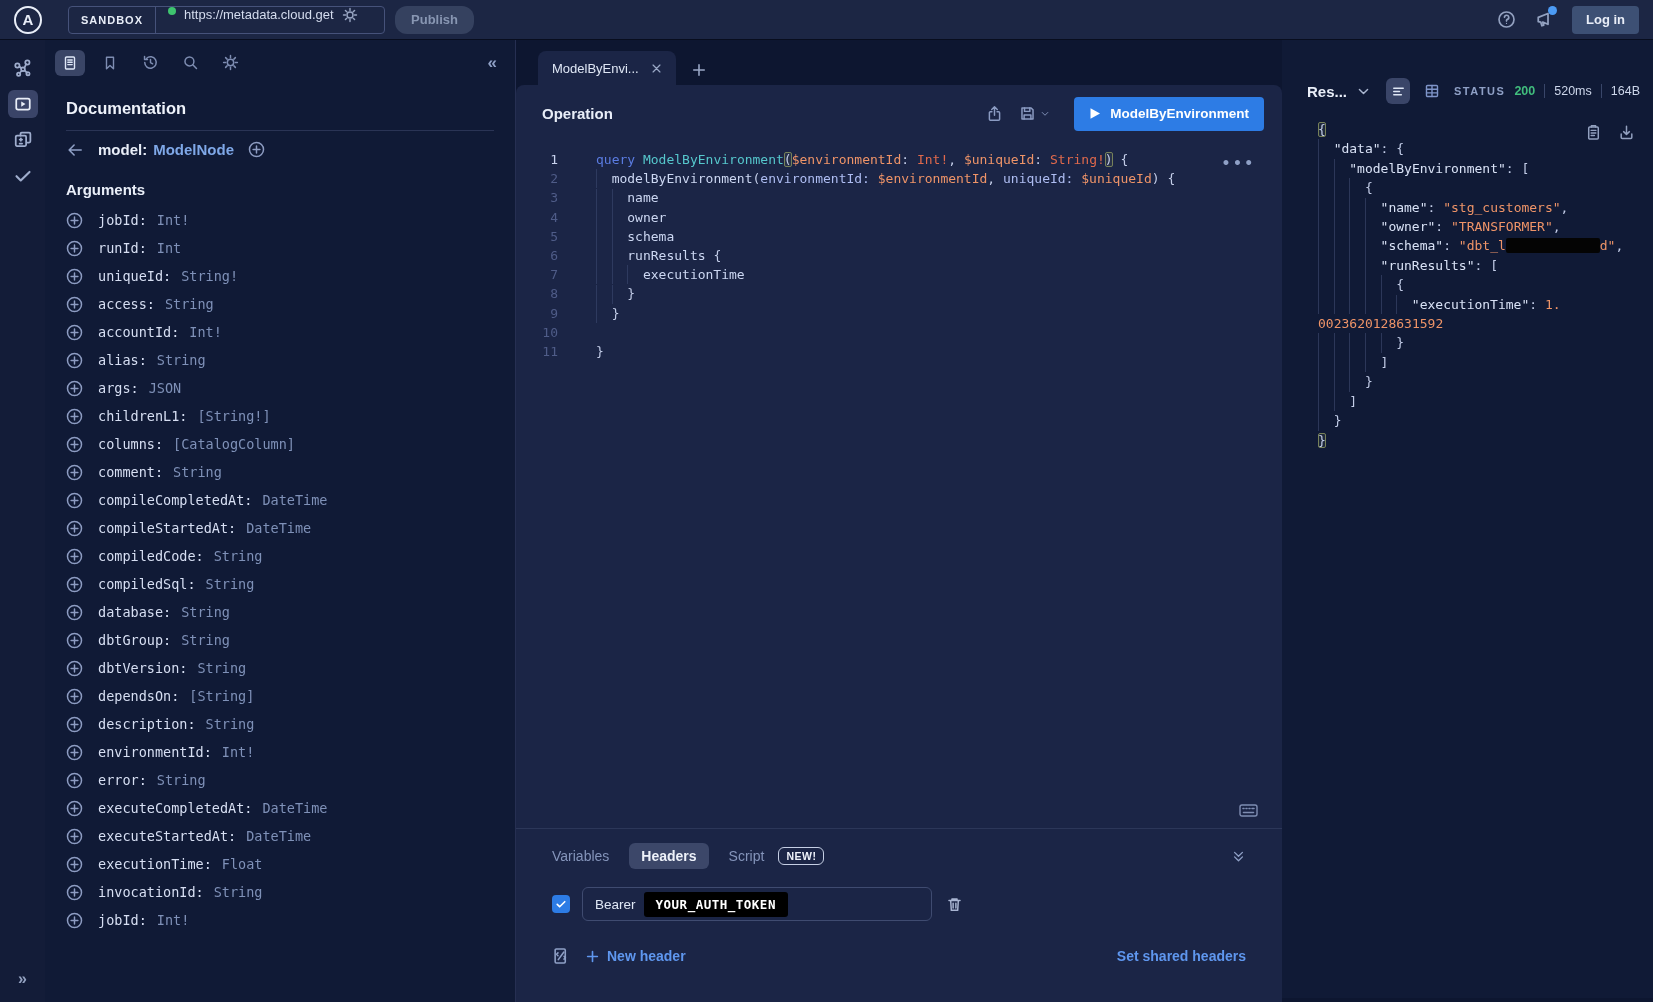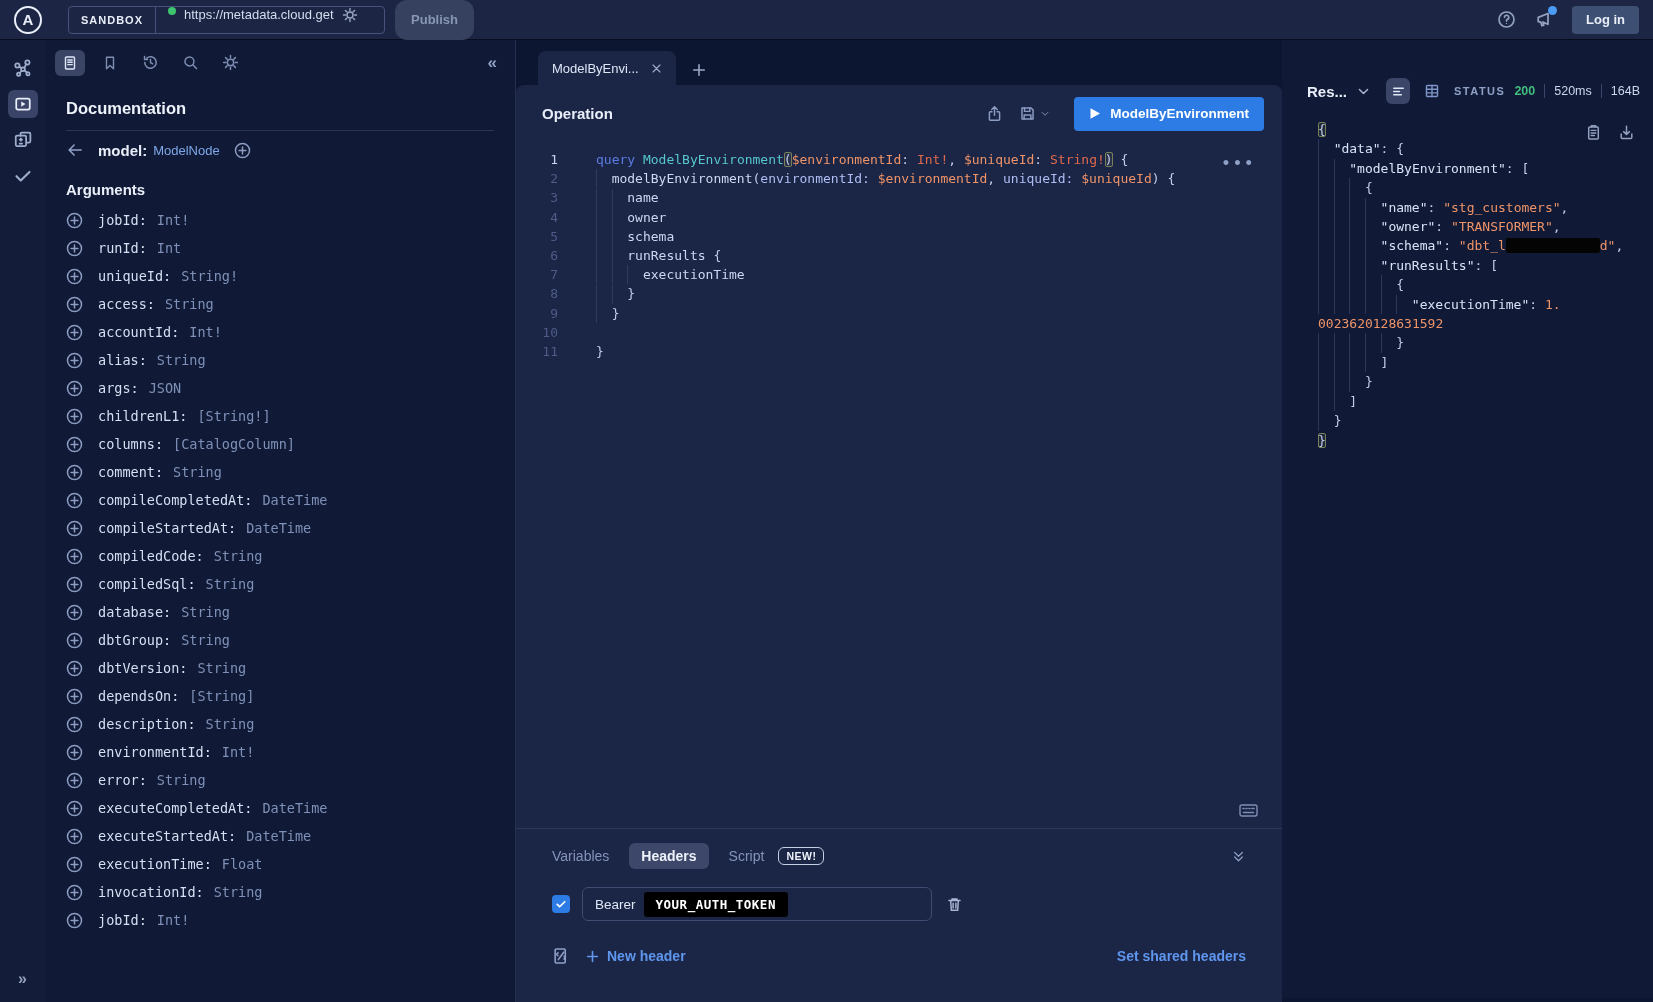--- a/index.html
+++ b/index.html
@@ -14,21 +14,21 @@
   .logo { width:28px; height:28px; border-radius:50%; border:2px solid #e9eef8; color:#e9eef8;
           display:flex; align-items:center; justify-content:center; font-weight:bold; font-size:15px; margin-right:26px; }
   .urlgroup { display:flex; align-items:stretch; border:1px solid #46527a; border-radius:4px; height:28px; overflow:hidden; }
   .sandbox-chip { display:flex; align-items:center; padding:0 12px; border-right:1px solid #46527a;
                   font-size:11px; font-weight:bold; letter-spacing:1px; color:#e9eef8; }
   .urlbox { display:flex; gap:8px; padding:0 8px 0 12px; width:228px; }
   .gdot { width:8px; height:8px; border-radius:50%; background:#3ec46f; flex:none; }
   .urltext { font-size:13px; color:#d4dcee; white-space:nowrap; overflow:hidden; width:150px; }
   .url-gear { color:#9aa7c4; flex:none; }
   .publish { margin-left:10px; background:#35415f; color:#8violet; color:#8896b2; border:none; border-radius:12px;
-             height:40px; padding:0 16px; font-size:13px; font-weight:bold; font-family:inherit; }
+             height:28px; padding:0 16px; font-size:13px; font-weight:bold; font-family:inherit; }
   .tb-right { margin-left:auto; display:flex; align-items:center; gap:18px; }
   .tb-icon { color:#93a1c0; position:relative; }
   .notif-dot { position:absolute; right:-3px; top:-4px; width:9px; height:9px; border-radius:50%; background:#4c9bf5; }
   .login { background:#3d5074; color:#e9eef8; border:none; border-radius:4px; height:28px; padding:0 14px;
            font-size:13px; font-weight:bold; font-family:inherit; }
 
   
   .rail { position:absolute; left:0; top:40px; bottom:0; width:45px; background:#131c38;
           display:flex; flex-direction:column; align-items:center; padding-top:14px; gap:8px; }
   .rail-btn { width:30px; height:28px; border-radius:6px; display:flex; align-items:center; justify-content:center; color:#9fadcd; }
@@ -37,24 +37,24 @@
 
   
   .docs { position:absolute; left:45px; top:40px; bottom:0; width:471px; background:#101a36;
           border-right:1px solid #262f52; overflow:hidden; }
   .docs-toolbar { height:45px; display:flex; align-items:center; gap:10px; padding:0 18px 0 10px; }
   .dt-btn { width:30px; height:26px; border-radius:6px; display:flex; align-items:center; justify-content:center; color:#7e8db2; }
   .dt-btn.active { background:#3a4566; color:#dfe7f7; }
   .dt-collapse { margin-left:auto; color:#8fa0c6; font-size:17px; font-weight:bold; }
   .docs-title { padding:14px 21px 12px; font-size:16.5px; font-weight:bold; color:#eef2fa; }
   .docs-divider { border:none; border-top:1px solid #2a3455; margin:0 21px 0 21px; }
-  .crumb { display:flex; align-items:center; gap:14px; padding:10px 21px 0; }
+  .crumb { display:flex; gap:14px; padding:10px 21px 0; }
   .crumb-back { color:#8fa0c6; }
   .crumb-label { font-size:15px; font-weight:bold; color:#e9eef8; }
-  .crumb-type { font-size:13px; font-weight:normal; color:#7fa8e8; margin-left:-8px; }
+  .crumb-type { font-size:15px; font-weight:bold; color:#7fa8e8; margin-left:-8px; }
   .sec-title { display:flex; align-items:center; gap:14px; padding:22px 21px 8px; font-size:15px; font-weight:bold; color:#e9eef8; }
   .sec-icon { color:#8d9cc2; }
   .frow { display:flex; align-items:center; gap:15px; height:28px; padding:0 21px; }
   .plusc { color:#8d9cc2; flex:none; }
   .fname { font-family:"DejaVu Sans Mono", monospace; font-size:13.5px; color:#d7dff3; }
   .ftype { font-family:"DejaVu Sans Mono", monospace; font-size:13.5px; color:#7f91b8; margin-left:-5px; }
 
   
   .workspace { position:absolute; left:516px; top:40px; bottom:0; width:766px; background:#0d1630; display:flex; flex-direction:column; }
   .tabbar { height:45px; display:flex; align-items:flex-end; padding-left:22px; }

